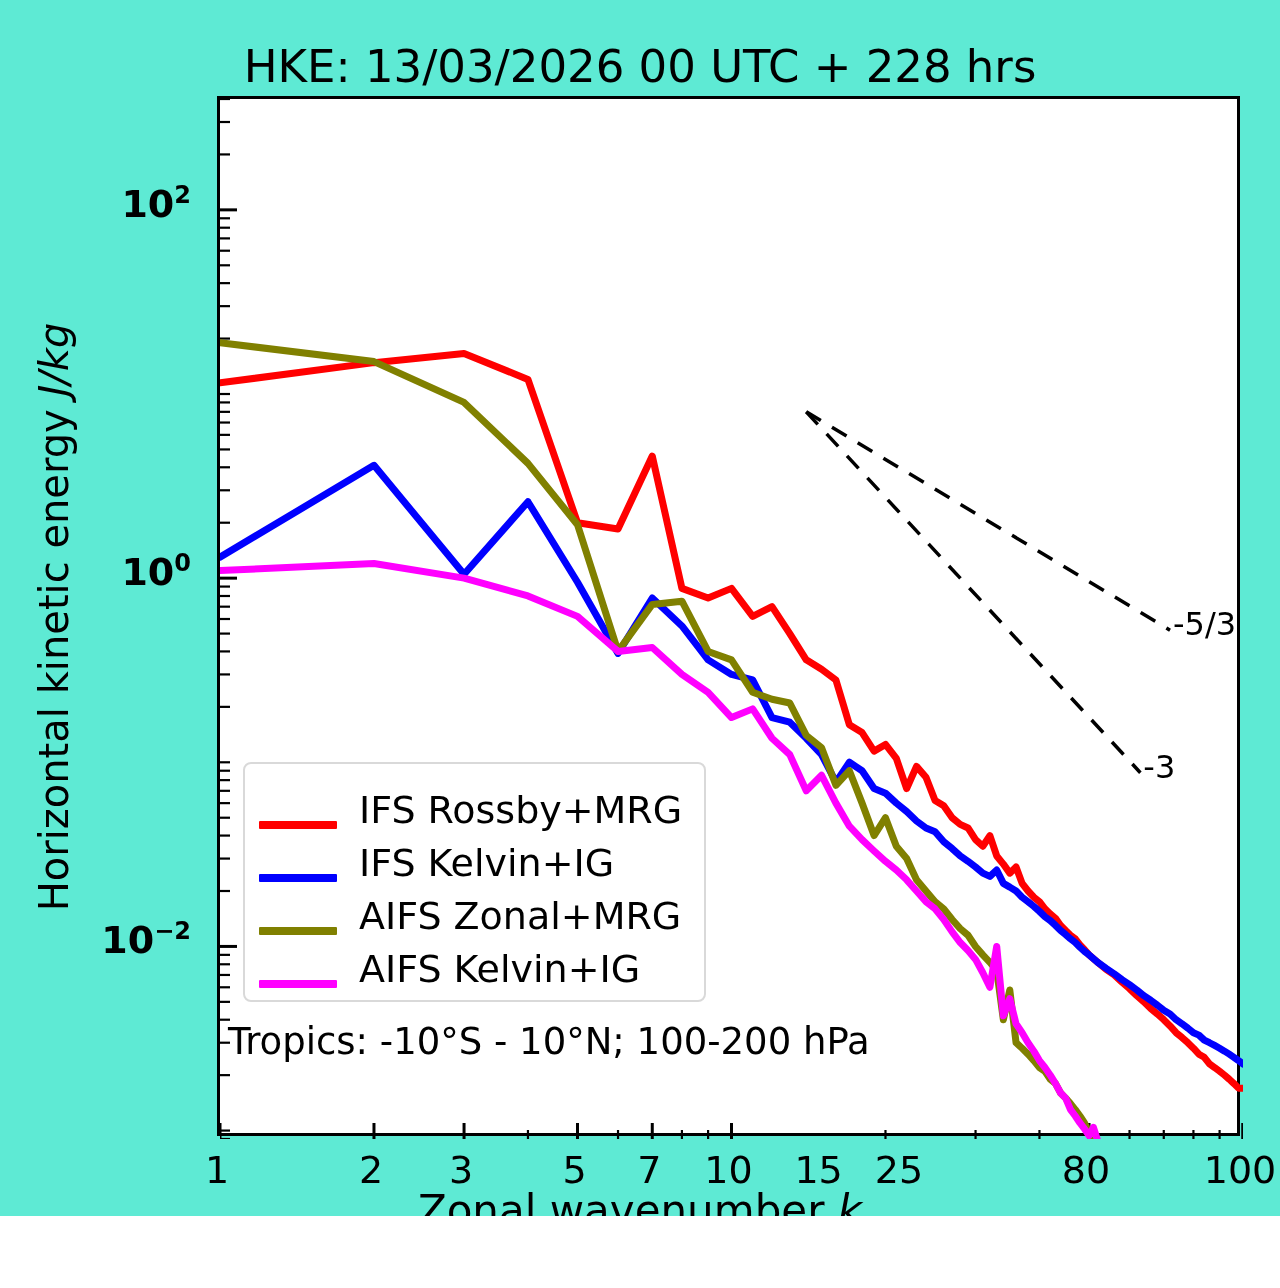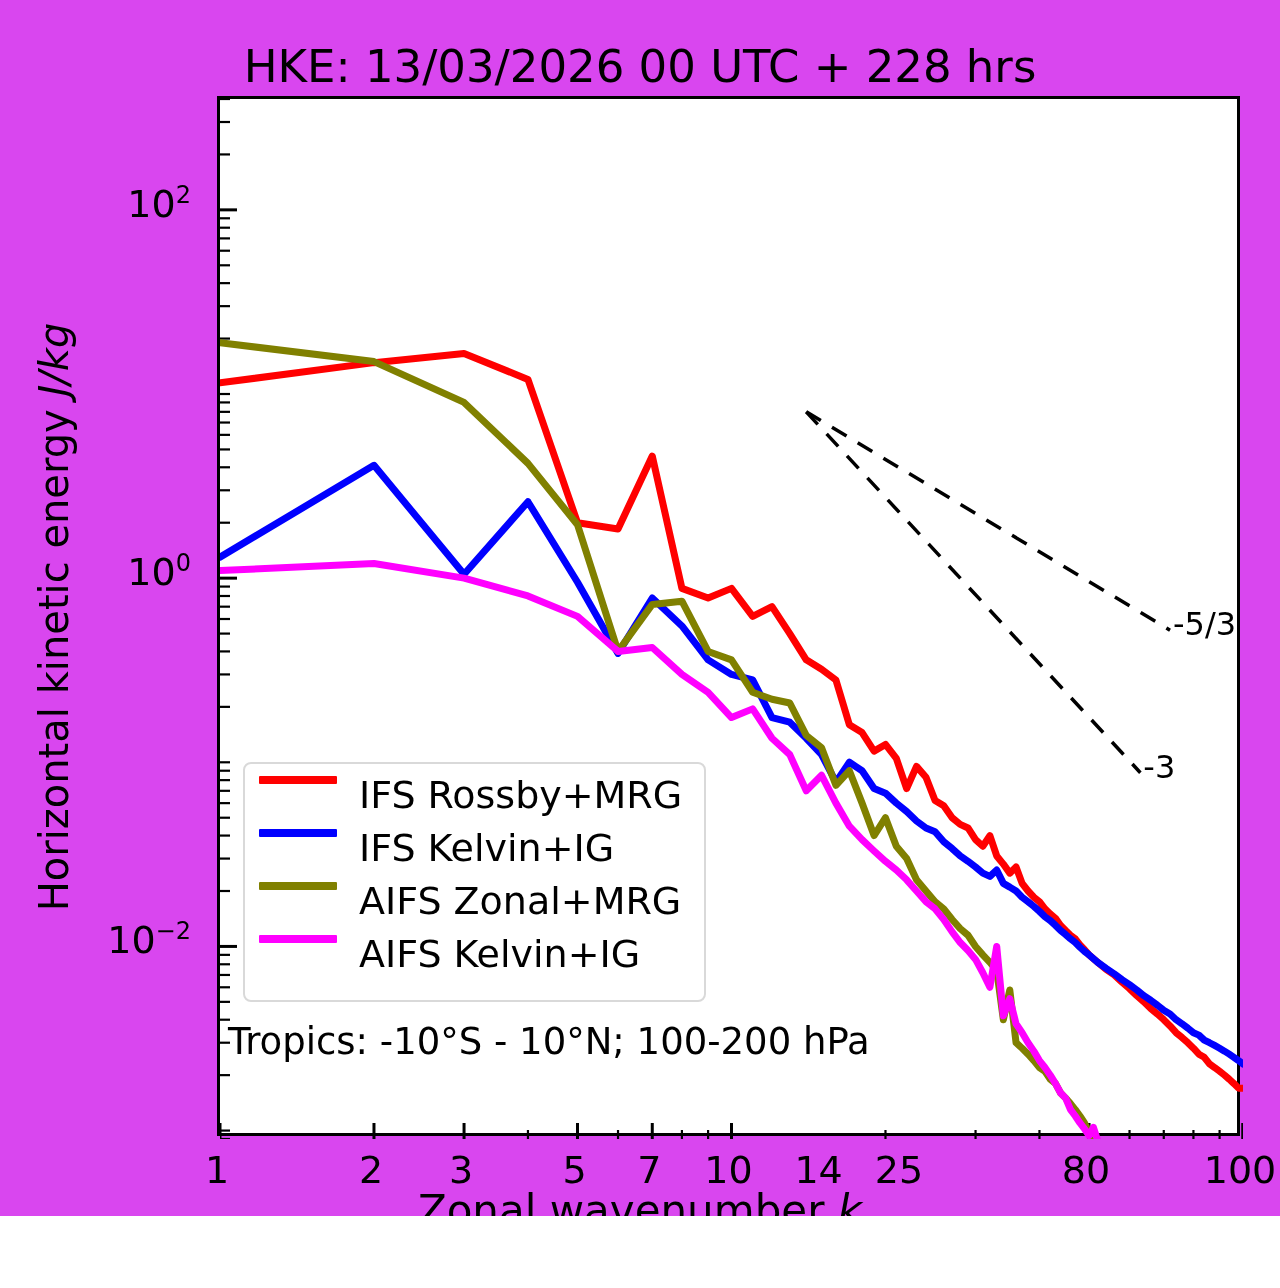--- a/index.html
+++ b/index.html
@@ -1,17 +1,17 @@
 <!DOCTYPE html>
 <html><head>
 <meta charset="utf-8">
 <style>
   html,body{margin:0;padding:0;background:#ffffff;}
   body{width:1280px;height:1288px;font-family:"DejaVu Sans","Liberation Sans",sans-serif;}
-  #figure{position:relative;width:1280px;height:1216px;background:#d946ef;overflow:hidden;}
+  #figure{position:relative;width:1280px;height:1216px;background:#5eead4;overflow:hidden;}
 
   #chart-title{
     position:absolute;left:0;top:40px;width:1280px;text-align:center;
     font-size:45px;color:#000;letter-spacing:0px;white-space:nowrap;
   }
 
   #plot-area{
     position:absolute;left:217px;top:96px;width:1023px;height:1040px;
     border:3px solid #000;box-sizing:border-box;background:#fff;
   }
@@ -19,42 +19,42 @@
 
   
   #ylabel{
     position:absolute;left:-446px;top:594px;width:1000px;
     transform:rotate(-90deg);transform-origin:center center;
     text-align:center;font-size:40px;color:#000;white-space:nowrap;
   }
   #ylabel .unit{font-style:italic;}
   .ytick-label{
     position:absolute;right:1089px;font-size:38px;color:#000;
-    white-space:nowrap;text-align:right;
+    white-space:nowrap;text-align:right;font-weight:bold;
   }
   .ytick-label sup{font-size:24px;vertical-align:super;}
 
   
   #xlabel{
     position:absolute;left:0;top:1186px;width:1280px;text-align:center;
     font-size:42px;color:#000;white-space:nowrap;
   }
   #xlabel .var{font-style:italic;}
   .xtick-label{
     position:absolute;top:1148px;font-size:38px;color:#000;
     transform:translateX(-50%);white-space:nowrap;
   }
 
   
   #legend{
     position:absolute;left:243px;top:762px;
     border:2px solid #d9d9d9;border-radius:8px;background:#fff;
     padding:12px 22px 12px 14px;box-sizing:border-box;
   }
-  .legend-row{display:flex;align-items:flex-start;height:53px;}
+  .legend-row{display:flex;align-items:flex-end;height:53px;}
   .legend-swatch{width:78px;height:8px;margin-right:22px;flex:0 0 auto;border-radius:1px;}
   .legend-text{font-size:38px;color:#000;white-space:nowrap;line-height:1;}
 
   #annotation{
     position:absolute;left:228px;top:1020px;font-size:37px;color:#000;white-space:nowrap;
   }
 
   .slope-label{position:absolute;font-size:32px;color:#000;white-space:nowrap;text-align:right;}
 </style>
 </head>
@@ -164,21 +164,21 @@
       <div class="ytick-label" style="top: 549.148px;">10<sup>0</sup></div>
       <div class="ytick-label" style="top: 917.432px;">10<sup>−2</sup></div>
     </div>
   <div id="xtick-labels">
       <div class="xtick-label" style="left: 217px;">1</div>
       <div class="xtick-label" style="left: 370.977px;">2</div>
       <div class="xtick-label" style="left: 461.048px;">3</div>
       <div class="xtick-label" style="left: 574.523px;">5</div>
       <div class="xtick-label" style="left: 649.268px;">7</div>
       <div class="xtick-label" style="left: 728.5px;">10</div>
-      <div class="xtick-label" style="left: 818.571px;">14</div>
+      <div class="xtick-label" style="left: 818.571px;">15</div>
       <div class="xtick-label" style="left: 899px;">25</div>
       <div class="xtick-label" style="left: 1086.02px;">80</div>
       <div class="xtick-label" style="left: 1240px;">100</div>
     </div>
 
   <div id="legend">
       <div class="legend-row">
         <span class="legend-swatch" style="background: rgb(255, 0, 0);"></span>
         <span class="legend-text">IFS Rossby+MRG</span>
       </div>

